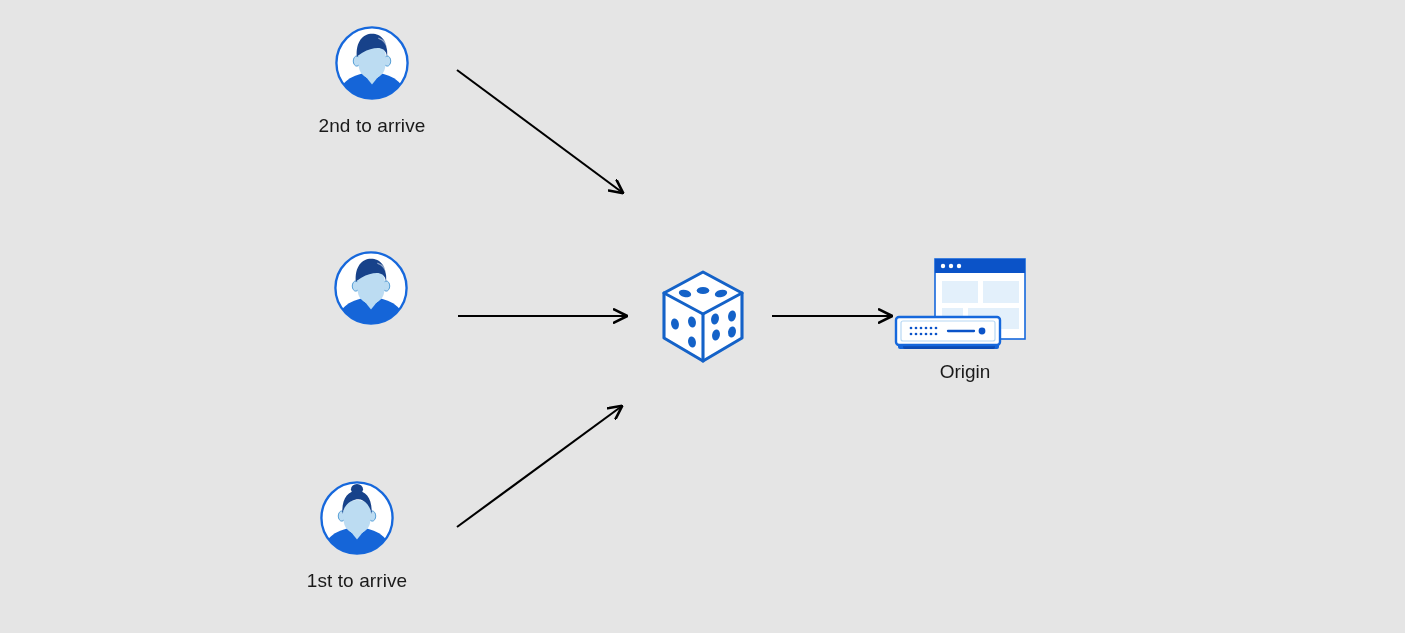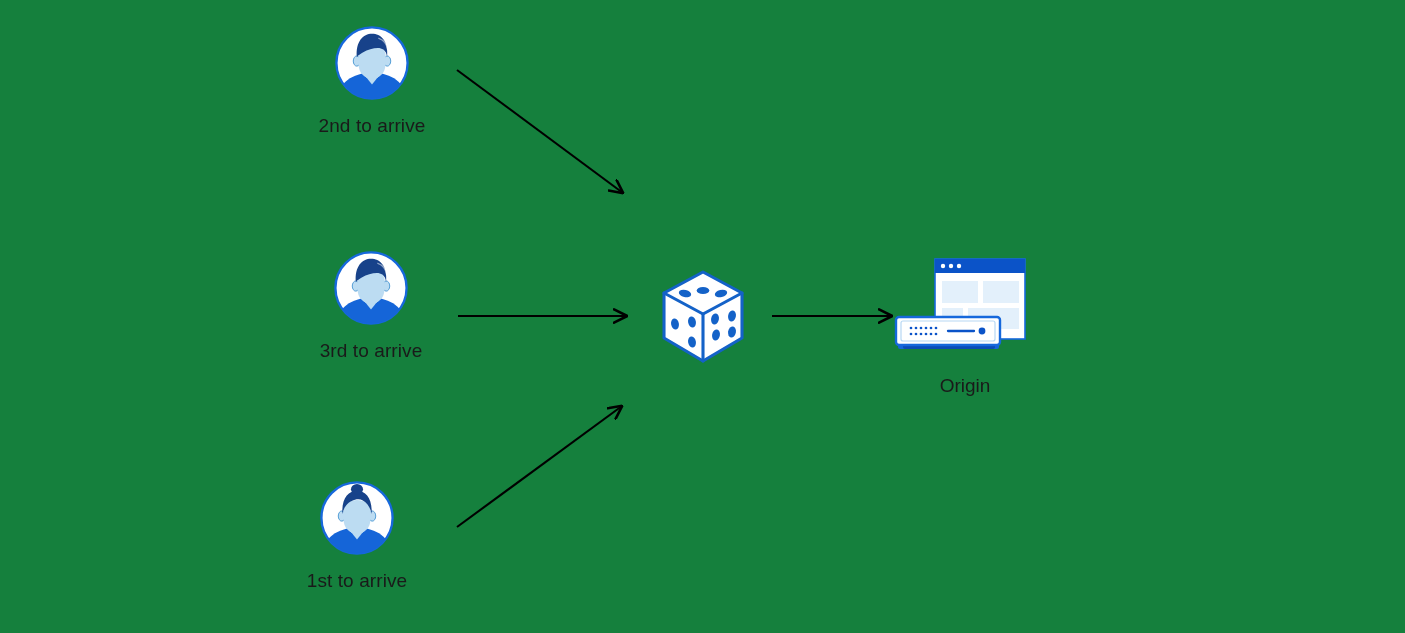--- a/index.html
+++ b/index.html
@@ -9,21 +9,21 @@
     background: #ffffff;
   }
   body {
     font-family: "Liberation Sans", sans-serif;
     -webkit-font-smoothing: antialiased;
   }
   #canvas {
     position: relative;
     width: 1405px;
     height: 633px;
-    background: #15803d;
+    background: #e5e5e5;
     overflow: hidden;
   }
   .node {
     position: absolute;
   }
   .avatar-node {
     width: 200px;
     text-align: center;
   }
   .avatar-wrap {
@@ -46,21 +46,20 @@
   .origin-art {
     position: relative;
     width: 150px;
     height: 105px;
     margin: 0 auto;
   }
   .origin-label {
     font-size: 19px;
     line-height: 24px;
     color: #1a1a1a;
-    margin-top: 14px;
     white-space: nowrap;
   }
   .dice-node {
     width: 110px;
     height: 110px;
   }
   svg {
     display: block;
     overflow: visible;
   }
@@ -142,21 +141,20 @@
           <path d="M33 47 C36 51 44 51 47 47" fill="none" stroke="#7fb8e0" stroke-width="1.1"></path>
           <ellipse cx="24.4" cy="38" rx="3.6" ry="5.2" fill="#bcdcf2" stroke="#4f9ad4" stroke-width="1"></ellipse>
           <ellipse cx="55.6" cy="38" rx="3.6" ry="5.2" fill="#bcdcf2" stroke="#4f9ad4" stroke-width="1"></ellipse>
           <path d="M26 32 C26 18 54 18 54 32 L54 40 C54 51 47 56 40 56 C33 56 26 51 26 40 Z" fill="#bcdcf2"></path>
           <path d="M24.5 34 C23 18 31 10 40 10 C49 10 57 17 55.5 34
                    C55 29 53 26 49 25 C44 24 36 26 31 29 C28 31 25.6 32 24.5 34 Z" fill="#17428a"></path>
           <path d="M46.5 14.5 C52 16.5 55.5 21 56 27" fill="none" stroke="#ffffff" stroke-width="1.2" opacity="0.5"></path>
         </g>
       </svg>
     </div>
-    <div class="node-label">3rd to arrive</div>
   </div>
 
   <div class="node avatar-node" style="left:257px; top:479px;">
     <div class="avatar-wrap">
       <svg viewBox="0 0 80 80" width="78" height="78">
         <defs>
           <clipPath id="clipC">
               <circle cx="40" cy="40" r="36.5"></circle>
             </clipPath>
         </defs>

